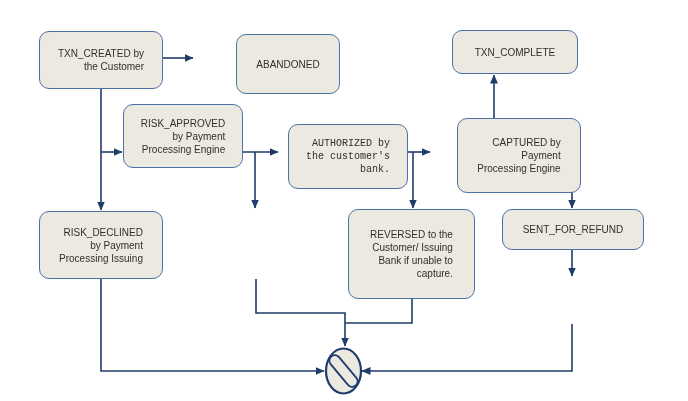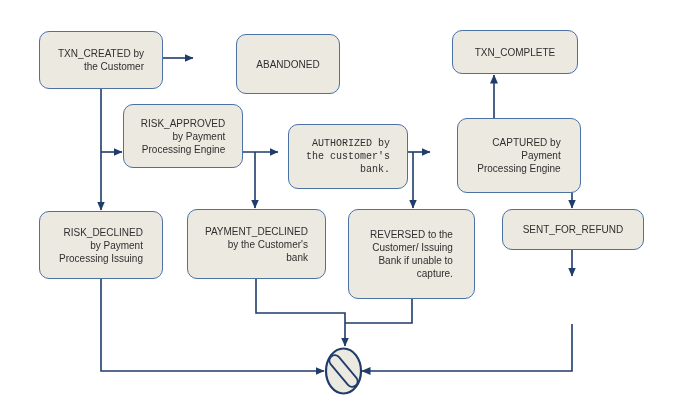--- a/index.html
+++ b/index.html
@@ -120,25 +120,20 @@
   <div class="node" style="left:431px; top:30px;  width:126px; height:44px;margin-left:21px;">
     <span class="node-label">TXN_COMPLETE</span>
   </div>
 
   <div class="node" style="left:39px;  top:211px; width:124px; height:68px;">
     <span class="node-label">RISK_DECLINED
 by Payment
 Processing Issuing</span>
   </div>
 
-  <div class="node" style="left:187px; top:209px; width:139px; height:70px;">
-    <span class="node-label">PAYMENT_DECLINED
-by the Customer's
-bank</span>
-  </div>
 
   <div class="node" style="left:348px; top:209px; width:127px; height:90px;">
     <span class="node-label">REVERSED to the
 Customer/ Issuing
 Bank if unable to
 capture.</span>
   </div>
 
   <div class="node" style="left:502px; top:209px; width:142px; height:41px;">
     <span class="node-label">SENT_FOR_REFUND</span>

